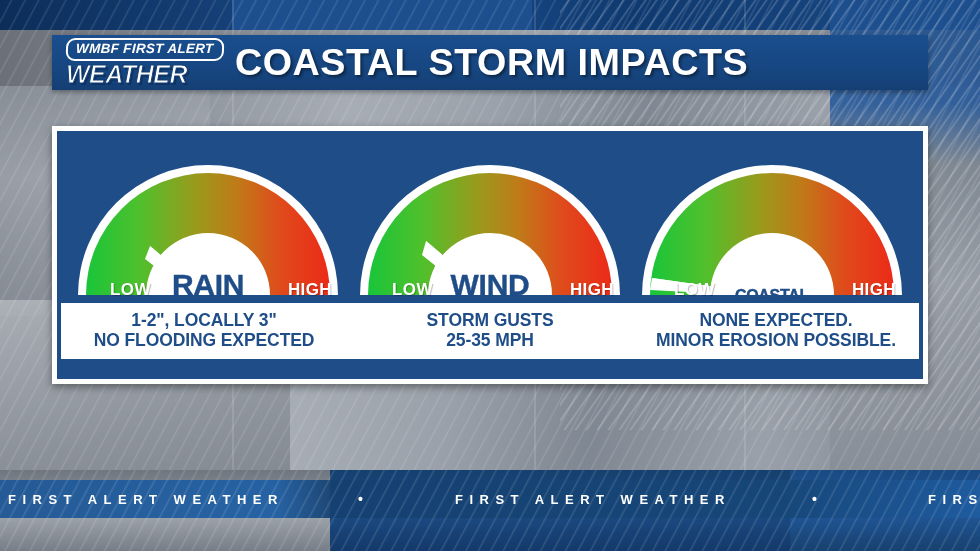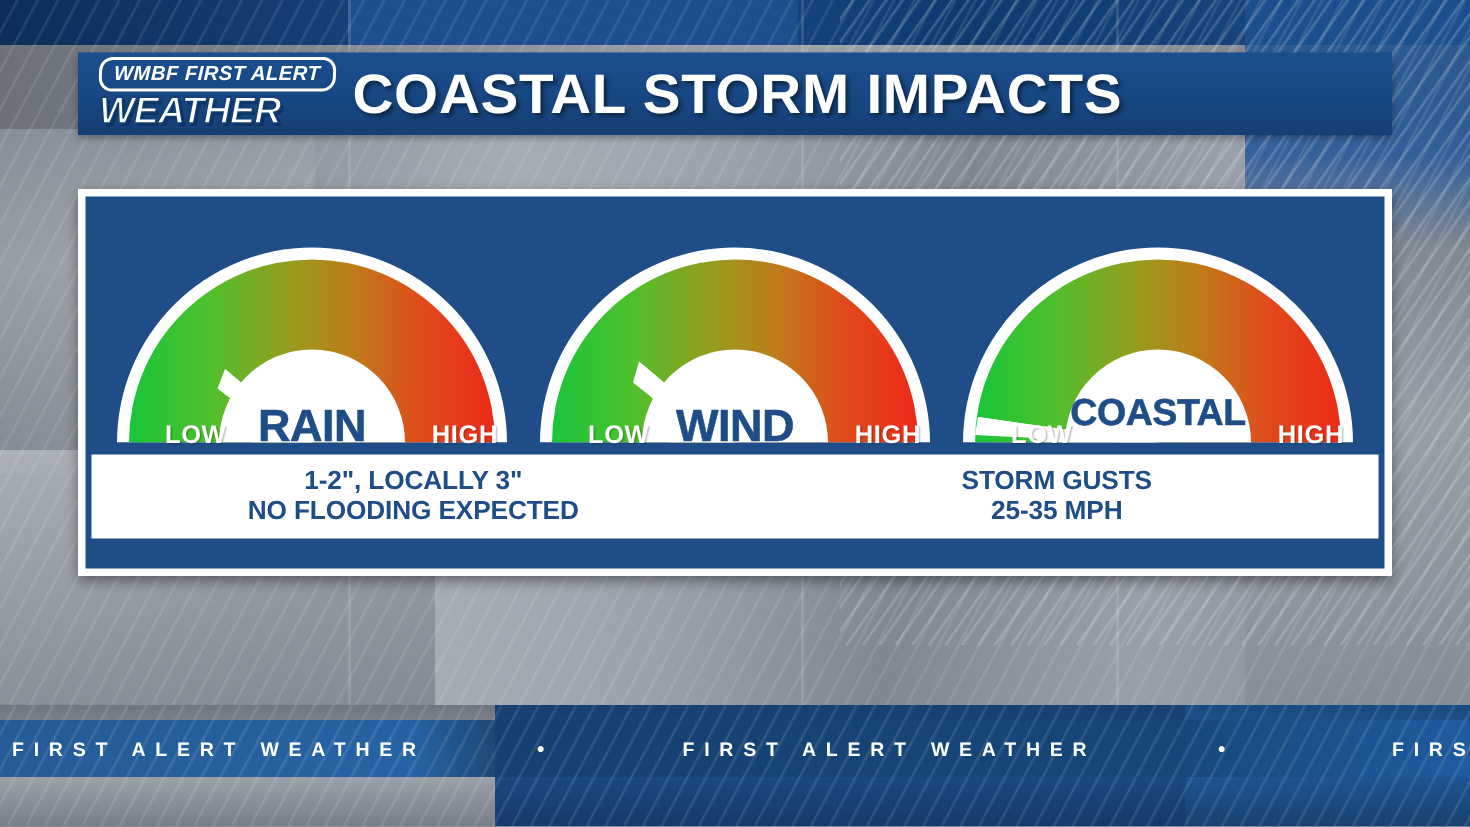--- a/index.html
+++ b/index.html
@@ -143,21 +143,21 @@
   .gauge-title {
     position:absolute; left:0; right:0; bottom:2px;
     text-align:center;
     color:#1f4d88; font-weight:bold;
     font-family:"Liberation Sans", sans-serif;
     line-height:.96;
     letter-spacing:-.3px;
     -webkit-text-stroke:.4px #1f4d88;
   }
   .gauge-title.one  { font-size:30px; bottom:3px;text-align:center; }
-  .gauge-title.two  { font-size:25px; bottom:16px; }
+  .gauge-title.two  { font-size:16px; bottom:0; }
 
   
   #captions {
     height:56px; background:#fff;
     display:flex; align-items:center;
     margin:0 0 0 0;
   }
   .caption {
     flex:1 1 0; text-align:center;
     color:#1f4d88; font-weight:bold;
@@ -347,20 +347,24 @@
 
     <div id="captions">
       <div class="caption">
         <span>1-2", LOCALLY 3"</span>
         <span class="l2">NO FLOODING EXPECTED</span>
       </div>
       <div class="caption">
         <span>STORM GUSTS</span>
         <span class="l2">25-35 MPH</span>
       </div>
+      <div class="caption">
+        <span>NONE EXPECTED.</span>
+        <span class="l2">MINOR EROSION POSSIBLE.</span>
+      </div>
     </div>
     <div id="panel-footer"></div>
   </div>
 </div>
 
 <div id="ticker-wrap">
   <div class="tick-bgA"></div>
   <div class="tick-bgB"></div>
   <div class="tick-bgC"></div>
   <div class="tick-band"></div>

